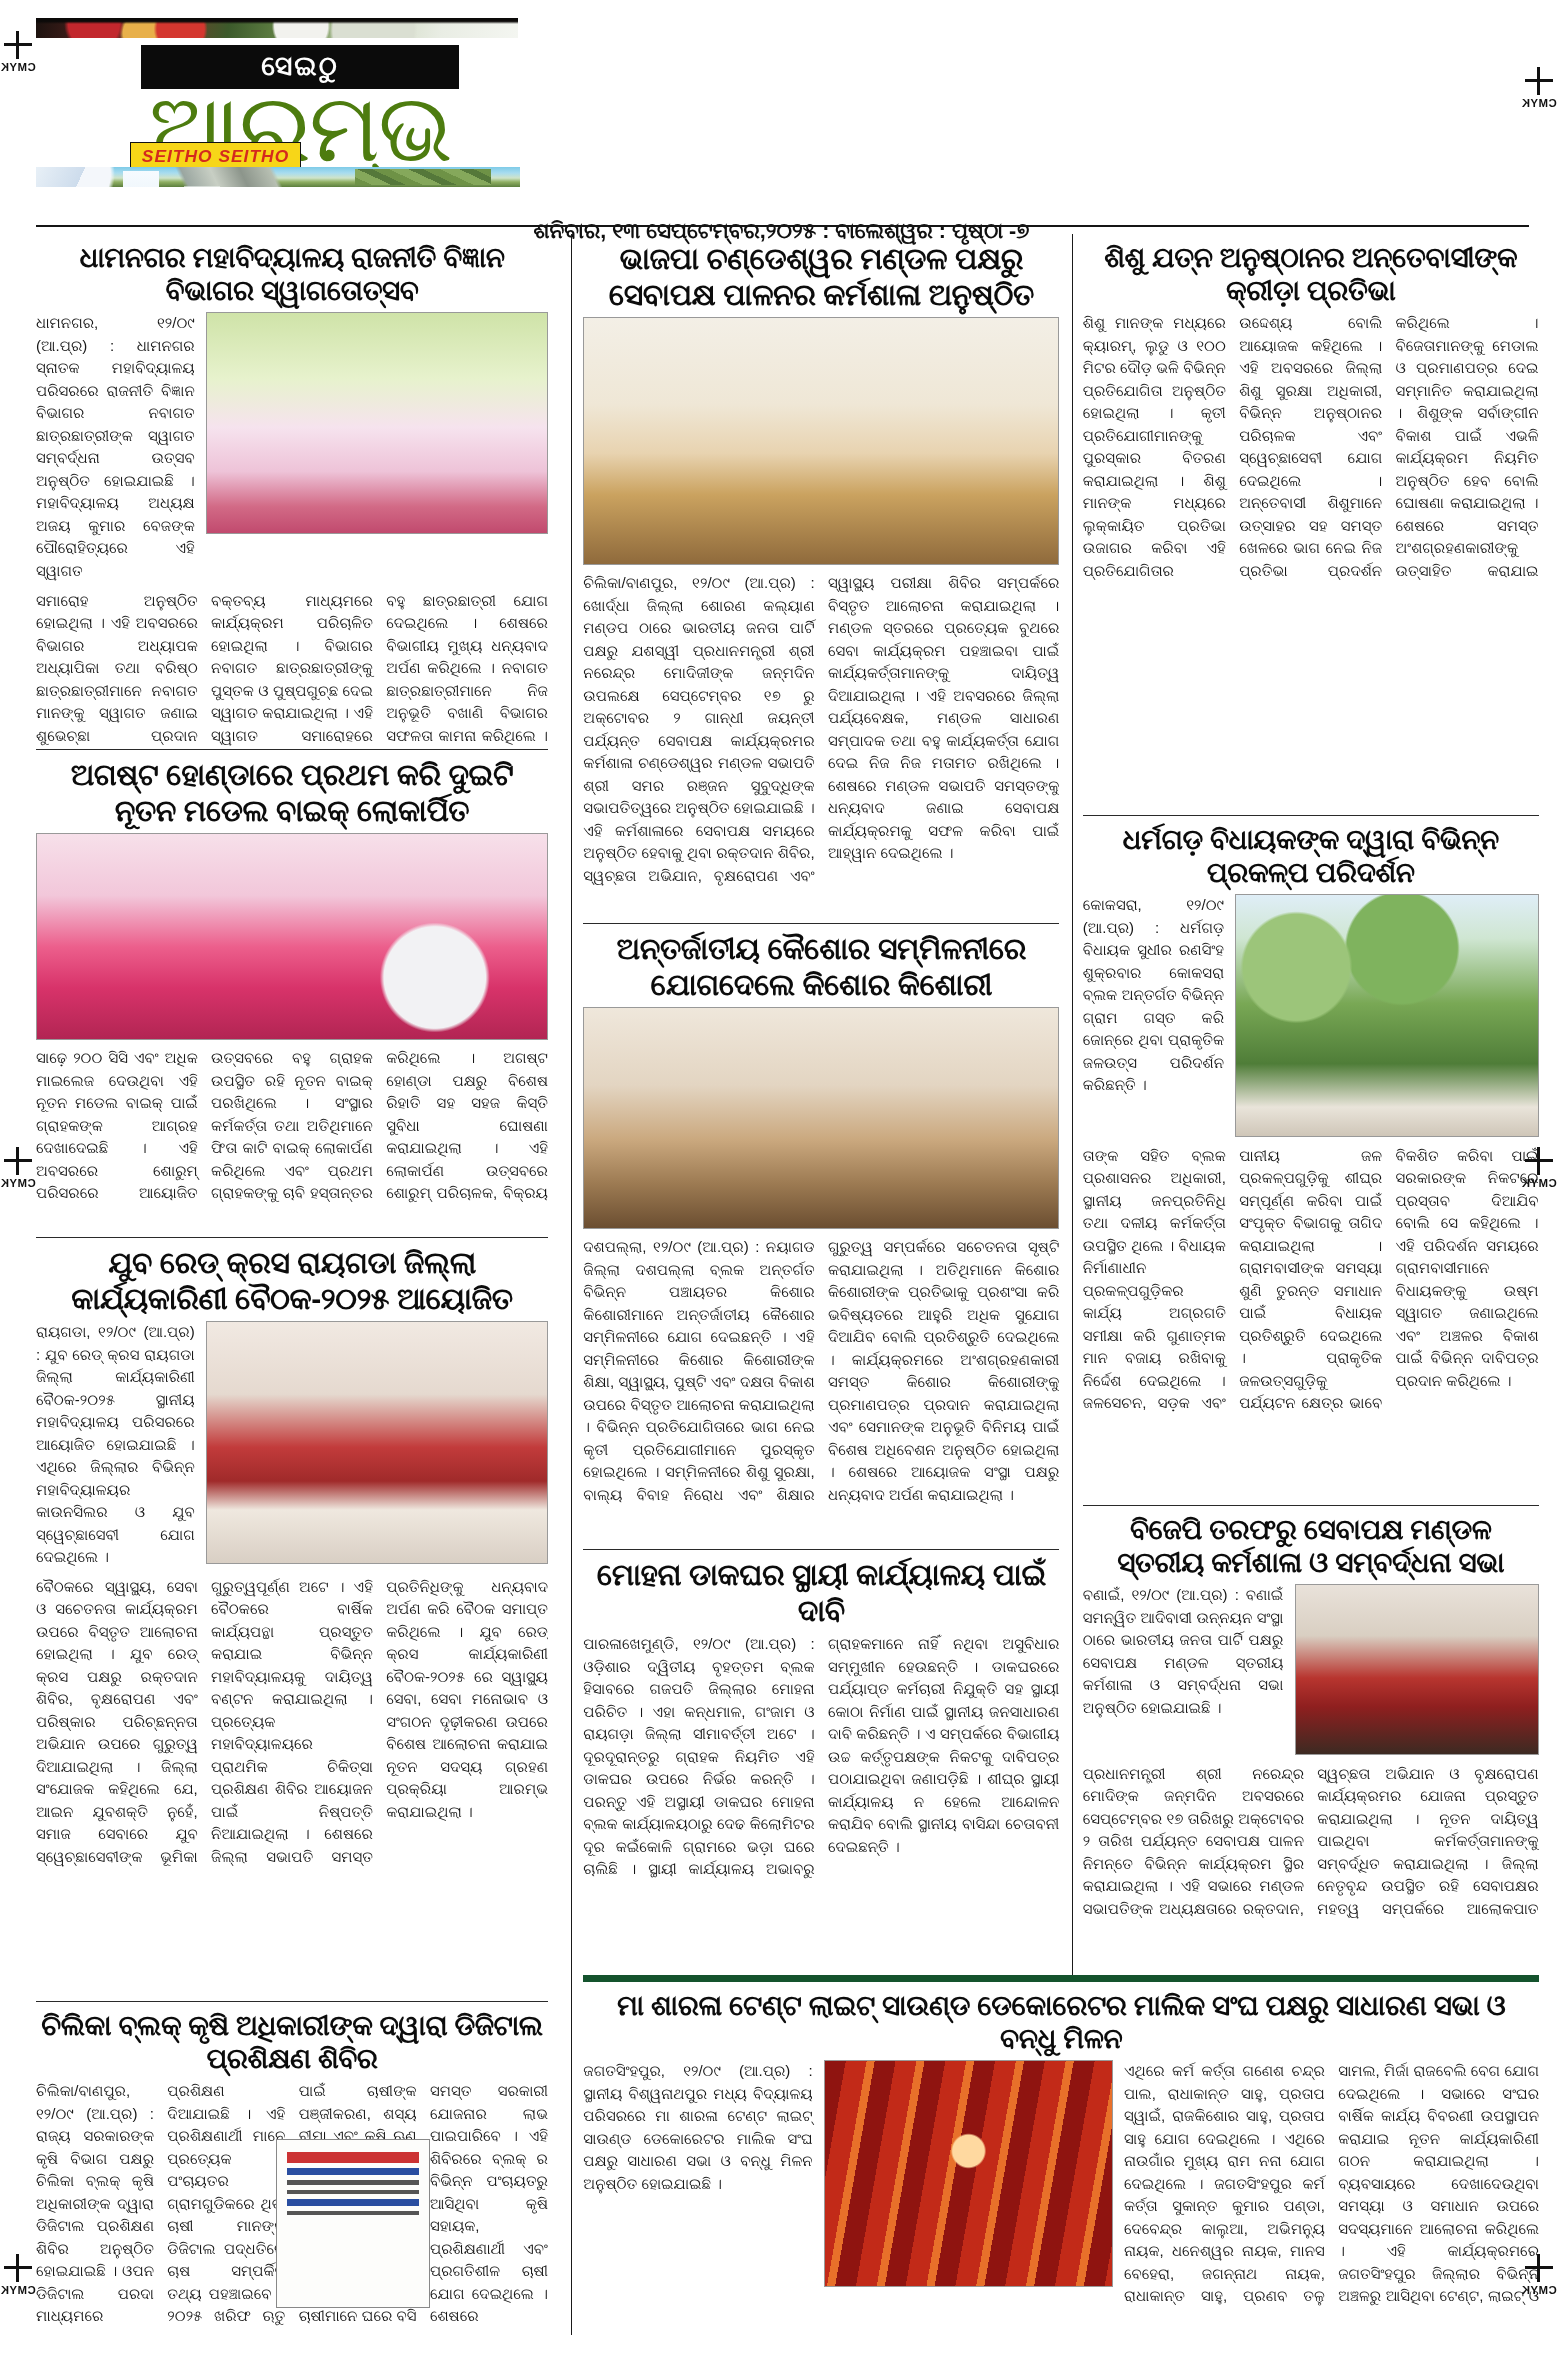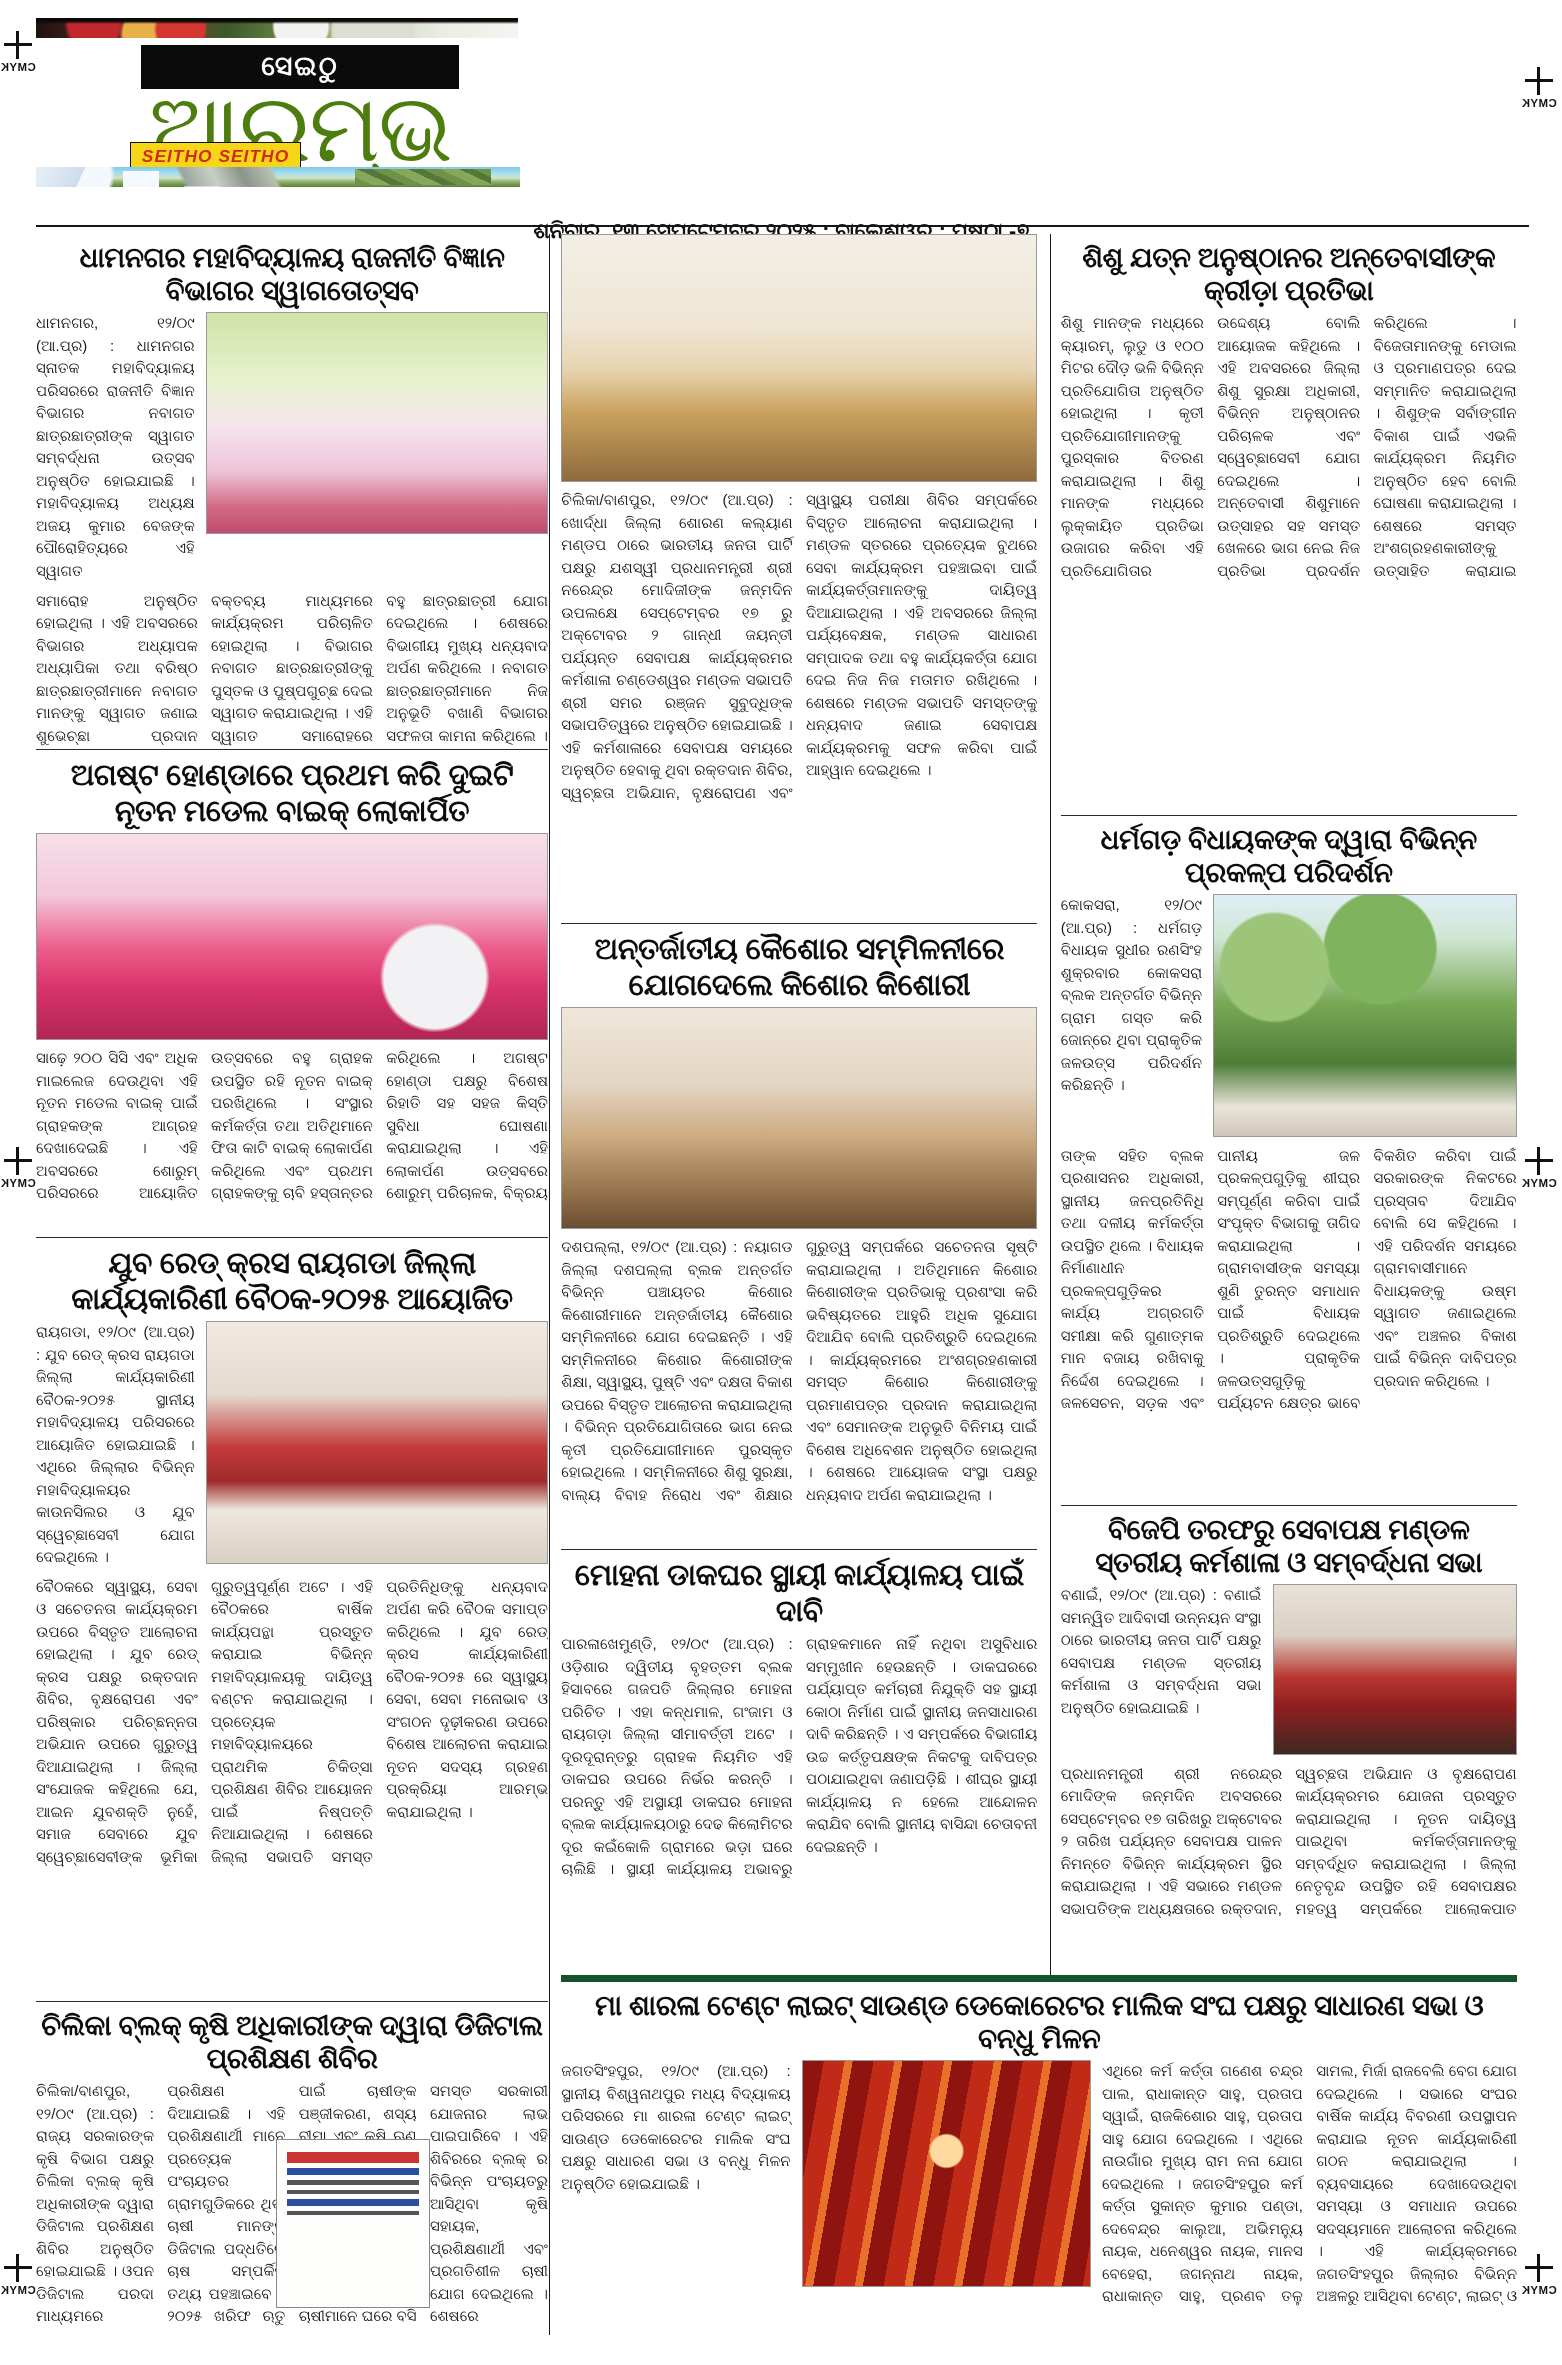--- a/index.html
+++ b/index.html
@@ -45,21 +45,21 @@
   .mh-right::before{content:"";position:absolute;left:18%;top:18%;width:36px;height:92px;
     background:linear-gradient(180deg,#f6fbff,#dbe7ef);box-shadow:61px 15.4px 0 #eef3f0;}
   .mh-right::after{content:"";position:absolute;right:6%;top:10%;width:28%;height:80%;
     background:repeating-linear-gradient(25deg,#6e9246 0 7.2px,#85a85b 7.2px 15.4px,#55783a 15.4px 21.5px);}
   
   .dateline{position:absolute;left:0;top:195px;width:100%;text-align:center;
     font-size:21.5px;font-weight:bold;color:#101010;margin-top:24px;}
   .dateline-rule{position:absolute;left:36px;top:225px;width:1493px;height:1.5px;background:#151515;}
   
   .content{position:absolute;left:36px;top:234px;width:1493px;display:grid;
-    grid-template-columns:512px 968px;column-gap:1px;}
+    grid-template-columns:512px 968px;column-gap:23px;}
   .colA{display:flex;flex-direction:column;}
   .rightArea{display:flex;flex-direction:column;border-left:1px solid #1a1a1a;padding-left:11.3px;}
   .bcGrid{display:grid;grid-template-columns:476px 467px;column-gap:12.3px;}
   .colB{display:flex;flex-direction:column;}
   .colC{display:flex;flex-direction:column;border-left:1px solid #1a1a1a;padding-left:10.2px;}
   
   .article{position:relative;overflow:hidden;}
   .article + .article{border-top:1px solid #2a2a2a;}
   .headline{font-weight:bold;color:#0c0c0c;text-align:center;line-height:1.18;
     letter-spacing:-0.5px;padding:7.2px 3.1px 5.1px 3.1px;}
@@ -197,20 +197,21 @@
         <div class="bar thin"></div>
       </div>
     </div>
   </div>
 
   <div class="rightArea">
     <div class="bcGrid">
 
       <div class="colB">
         <div class="article" style="height:689px;">
+          <div class="headline h-lg">ଭାଜପା ଚଣ୍ଡେଶ୍ୱର ମଣ୍ଡଳ ପକ୍ଷରୁ ସେବାପକ୍ଷ ପାଳନର କର୍ମଶାଳା ଅନୁଷ୍ଠିତ</div>
           <div class="photo ph-workshop crowd" style="height:246px;margin-bottom:7.2px;"></div>
           <div class="bodytext cols2" style="height:333px;">ଚିଲିକା/ବାଣପୁର, ୧୨/୦୯ (ଆ.ପ୍ର) : ଖୋର୍ଦ୍ଧା ଜିଲ୍ଲା ଶୋରଣ କଲ୍ୟାଣ ମଣ୍ଡପ ଠାରେ ଭାରତୀୟ ଜନତା ପାର୍ଟି ପକ୍ଷରୁ ଯଶସ୍ୱୀ ପ୍ରଧାନମନ୍ତ୍ରୀ ଶ୍ରୀ ନରେନ୍ଦ୍ର ମୋଦିଜୀଙ୍କ ଜନ୍ମଦିନ ଉପଲକ୍ଷେ ସେପ୍ଟେମ୍ବର ୧୭ ରୁ ଅକ୍ଟୋବର ୨ ଗାନ୍ଧୀ ଜୟନ୍ତୀ ପର୍ଯ୍ୟନ୍ତ ସେବାପକ୍ଷ କାର୍ଯ୍ୟକ୍ରମର କର୍ମଶାଳା ଚଣ୍ଡେଶ୍ୱର ମଣ୍ଡଳ ସଭାପତି ଶ୍ରୀ ସମର ରଞ୍ଜନ ସୁବୁଦ୍ଧିଙ୍କ ସଭାପତିତ୍ୱରେ ଅନୁଷ୍ଠିତ ହୋଇଯାଇଛି । ଏହି କର୍ମଶାଳାରେ ସେବାପକ୍ଷ ସମୟରେ ଅନୁଷ୍ଠିତ ହେବାକୁ ଥିବା ରକ୍ତଦାନ ଶିବିର, ସ୍ୱଚ୍ଛତା ଅଭିଯାନ, ବୃକ୍ଷରୋପଣ ଏବଂ ସ୍ୱାସ୍ଥ୍ୟ ପରୀକ୍ଷା ଶିବିର ସମ୍ପର୍କରେ ବିସ୍ତୃତ ଆଲୋଚନା କରାଯାଇଥିଲା । ମଣ୍ଡଳ ସ୍ତରରେ ପ୍ରତ୍ୟେକ ବୁଥରେ ସେବା କାର୍ଯ୍ୟକ୍ରମ ପହଞ୍ଚାଇବା ପାଇଁ କାର୍ଯ୍ୟକର୍ତ୍ତାମାନଙ୍କୁ ଦାୟିତ୍ୱ ଦିଆଯାଇଥିଲା । ଏହି ଅବସରରେ ଜିଲ୍ଲା ପର୍ଯ୍ୟବେକ୍ଷକ, ମଣ୍ଡଳ ସାଧାରଣ ସମ୍ପାଦକ ତଥା ବହୁ କାର୍ଯ୍ୟକର୍ତ୍ତା ଯୋଗ ଦେଇ ନିଜ ନିଜ ମତାମତ ରଖିଥିଲେ । ଶେଷରେ ମଣ୍ଡଳ ସଭାପତି ସମସ୍ତଙ୍କୁ ଧନ୍ୟବାଦ ଜଣାଇ ସେବାପକ୍ଷ କାର୍ଯ୍ୟକ୍ରମକୁ ସଫଳ କରିବା ପାଇଁ ଆହ୍ୱାନ ଦେଇଥିଲେ ।</div>
         </div>
 
         <div class="article" style="height:625px;">
           <div class="headline h-lg">ଅନ୍ତର୍ଜାତୀୟ କୈଶୋର ସମ୍ମିଳନୀରେ ଯୋଗଦେଲେ କିଶୋର କିଶୋରୀ</div>
           <div class="photo ph-youth crowd" style="height:220px;margin-bottom:7.2px;"></div>
           <div class="bodytext cols2" style="height:287px;">ଦଶପଲ୍ଲା, ୧୨/୦୯ (ଆ.ପ୍ର) : ନୟାଗଡ ଜିଲ୍ଲା ଦଶପଲ୍ଲା ବ୍ଲକ ଅନ୍ତର୍ଗତ ବିଭିନ୍ନ ପଞ୍ଚାୟତର କିଶୋର କିଶୋରୀମାନେ ଅନ୍ତର୍ଜାତୀୟ କୈଶୋର ସମ୍ମିଳନୀରେ ଯୋଗ ଦେଇଛନ୍ତି । ଏହି ସମ୍ମିଳନୀରେ କିଶୋର କିଶୋରୀଙ୍କ ଶିକ୍ଷା, ସ୍ୱାସ୍ଥ୍ୟ, ପୁଷ୍ଟି ଏବଂ ଦକ୍ଷତା ବିକାଶ ଉପରେ ବିସ୍ତୃତ ଆଲୋଚନା କରାଯାଇଥିଲା । ବିଭିନ୍ନ ପ୍ରତିଯୋଗିତାରେ ଭାଗ ନେଇ କୃତୀ ପ୍ରତିଯୋଗୀମାନେ ପୁରସ୍କୃତ ହୋଇଥିଲେ । ସମ୍ମିଳନୀରେ ଶିଶୁ ସୁରକ୍ଷା, ବାଲ୍ୟ ବିବାହ ନିରୋଧ ଏବଂ ଶିକ୍ଷାର ଗୁରୁତ୍ୱ ସମ୍ପର୍କରେ ସଚେତନତା ସୃଷ୍ଟି କରାଯାଇଥିଲା । ଅତିଥିମାନେ କିଶୋର କିଶୋରୀଙ୍କ ପ୍ରତିଭାକୁ ପ୍ରଶଂସା କରି ଭବିଷ୍ୟତରେ ଆହୁରି ଅଧିକ ସୁଯୋଗ ଦିଆଯିବ ବୋଲି ପ୍ରତିଶ୍ରୁତି ଦେଇଥିଲେ । କାର୍ଯ୍ୟକ୍ରମରେ ଅଂଶଗ୍ରହଣକାରୀ ସମସ୍ତ କିଶୋର କିଶୋରୀଙ୍କୁ ପ୍ରମାଣପତ୍ର ପ୍ରଦାନ କରାଯାଇଥିଲା ଏବଂ ସେମାନଙ୍କ ଅନୁଭୂତି ବିନିମୟ ପାଇଁ ବିଶେଷ ଅଧିବେଶନ ଅନୁଷ୍ଠିତ ହୋଇଥିଲା । ଶେଷରେ ଆୟୋଜକ ସଂସ୍ଥା ପକ୍ଷରୁ ଧନ୍ୟବାଦ ଅର୍ପଣ କରାଯାଇଥିଲା ।</div>
         </div>
 

